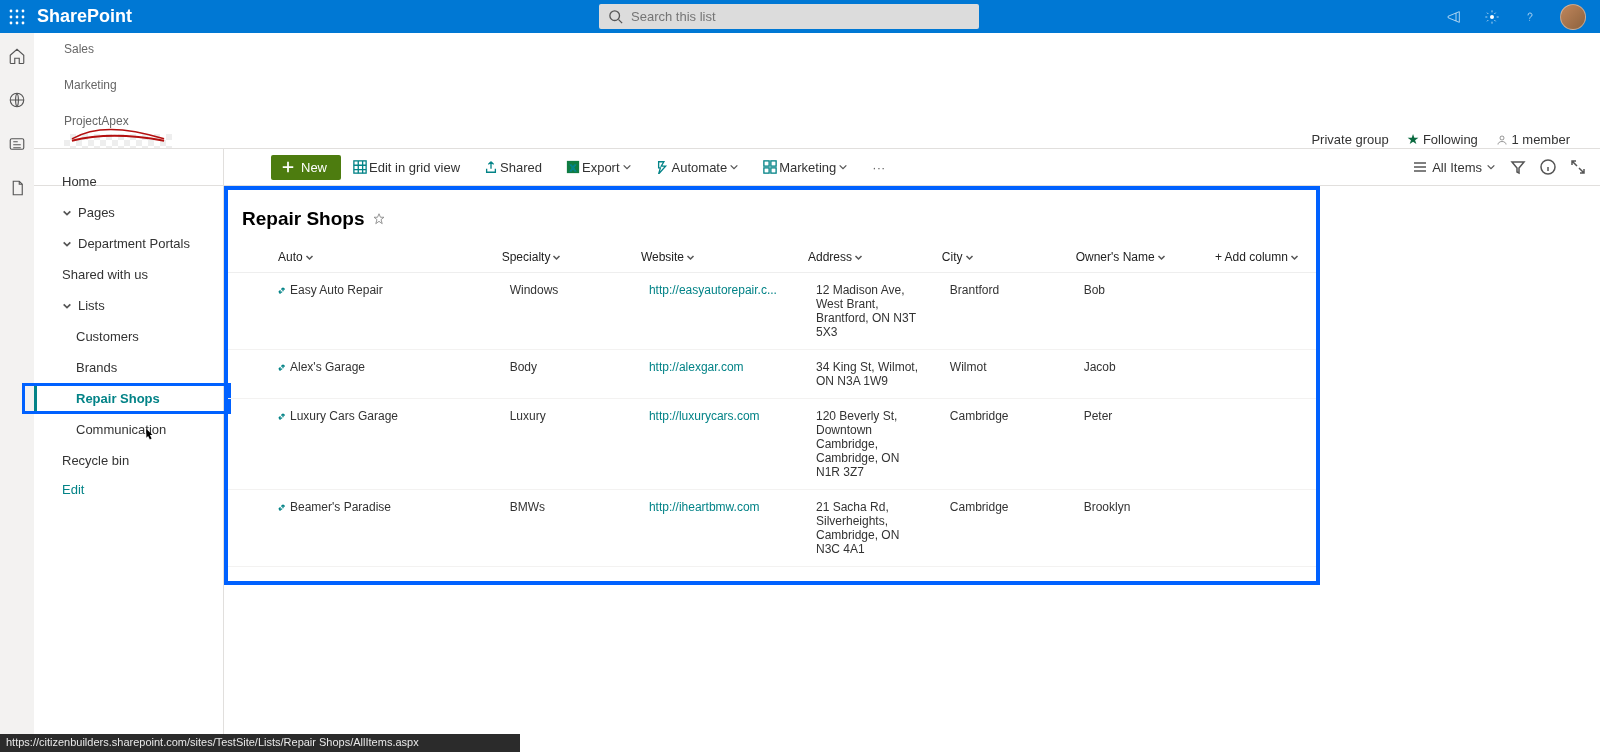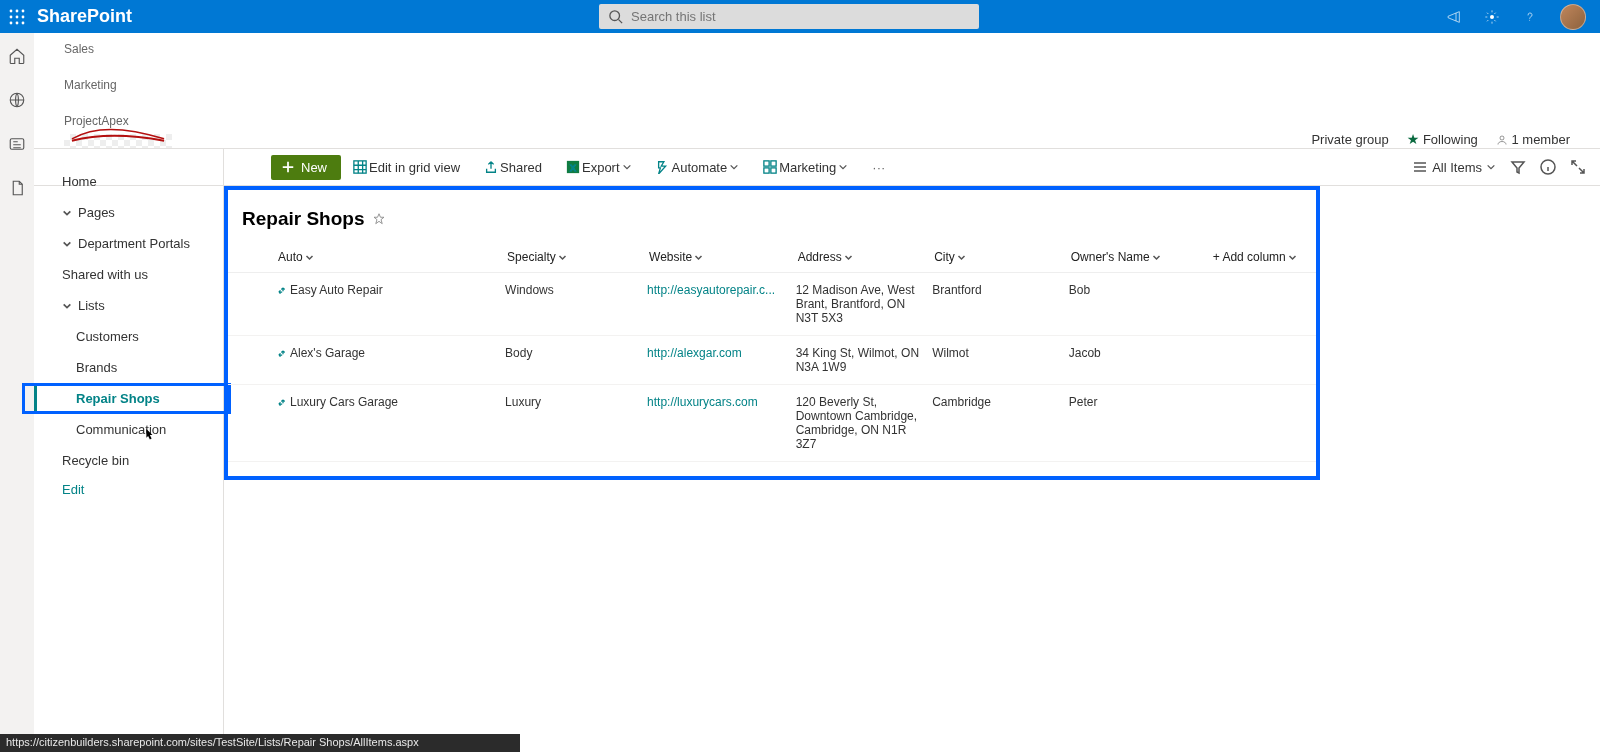--- a/index.html
+++ b/index.html
@@ -50,21 +50,21 @@
   .edit-link   { color:#038387; padding:6px 0 0 28px; font-size:13px; }
 
   
   .content     { position:absolute; top:186px; left:224px; right:0; bottom:0; }
   .list-wrap   { border:4px solid #0061ff; padding:14px 0 14px 0; margin-right:280px;}
   .list-title  { font-size:19px; font-weight:600; padding:4px 14px 12px 14px; display:flex; align-items:center; gap:8px;}
   .list-title svg{ width:14px;height:14px;stroke:#888;fill:none;stroke-width:1.5;}
   table        { width:100%; border-collapse:collapse; font-size:12px; color:#333;}
   th           { text-align:left; font-weight:400; color:#222; padding:8px 6px; border-bottom:1px solid #eee;}
   th .chev     { width:9px;height:9px;stroke:#555;fill:none;stroke-width:2;vertical-align:middle;margin-left:2px;}
-  td           { padding:10px 4px; vertical-align:top; border-bottom:1px solid #f3f2f1;}
+  td           { padding:10px 14px; vertical-align:top; border-bottom:1px solid #f3f2f1;}
   td a         { color:#038387; text-decoration:none;}
   .row-ind     { display:inline-block;width:10px;height:10px;margin-right:2px;vertical-align:middle;}
   .row-ind svg { width:10px;height:10px;stroke:#038387;fill:none;stroke-width:1.5;}
   .col-title   { width:250px; padding-left:50px;}
   .col-spec    { width:130px;}
   .col-web     { width:125px;}
   .col-addr    { width:125px;}
   .col-city    { width:125px;}
   .col-owner   { width:130px;}
   .col-add     { width:100px;}
@@ -326,20 +326,31 @@
             <td class="col-title"><span class="row-ind"><svg viewBox="0 0 12 12">
                   <path d="M6 1v4M6 1l-2 2M6 1l2 2M1 6h4M1 6l2-2M1 6l2 2"></path>
                 </svg></span>Luxury Cars Garage</td>
             <td>Luxury</td>
             <td><a href="#">http://luxurycars.com</a></td>
             <td>120 Beverly St, Downtown Cambridge, Cambridge, ON N1R 3Z7</td>
             <td>Cambridge</td>
             <td>Peter</td>
             <td></td>
           </tr>
+          <tr>
+            <td class="col-title"><span class="row-ind"><svg viewBox="0 0 12 12">
+                  <path d="M6 1v4M6 1l-2 2M6 1l2 2M1 6h4M1 6l2-2M1 6l2 2"></path>
+                </svg></span>Beamer's Paradise</td>
+            <td>BMWs</td>
+            <td><a href="#">http://iheartbmw.com</a></td>
+            <td>21 Sacha Rd, Silverheights, Cambridge, ON N3C 4A1</td>
+            <td>Cambridge</td>
+            <td>Brooklyn</td>
+            <td></td>
+          </tr>
         </tbody>
     </table>
   </div>
 </div>
 
 <div class="cursor-icon">
   <svg viewBox="0 0 16 16">
       <path d="M5 1v10l2-2 2 4 2-1-2-4h3z"></path>
     </svg>
 </div>

